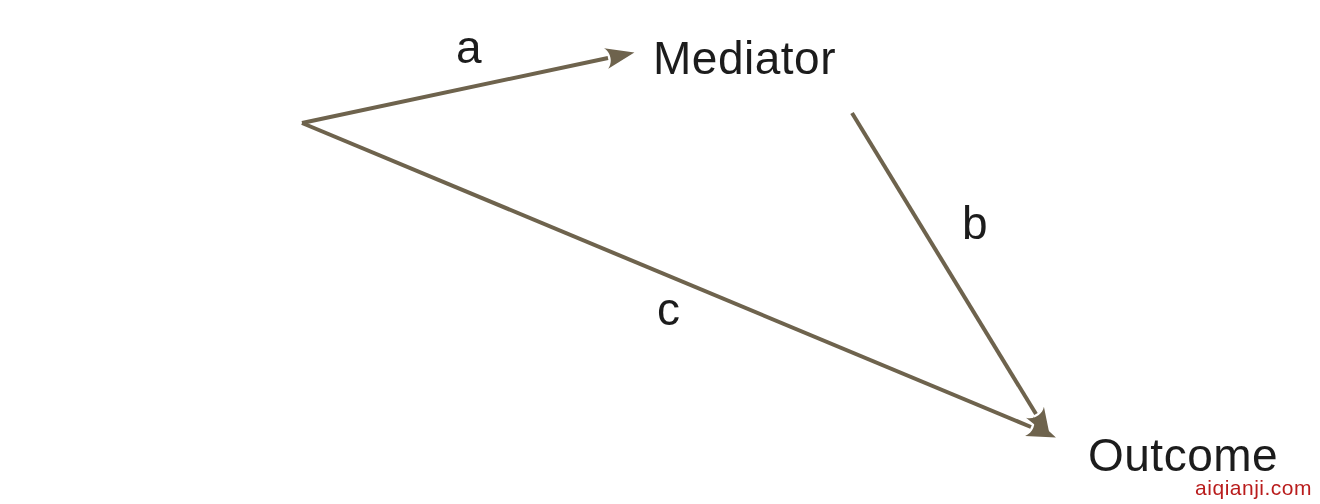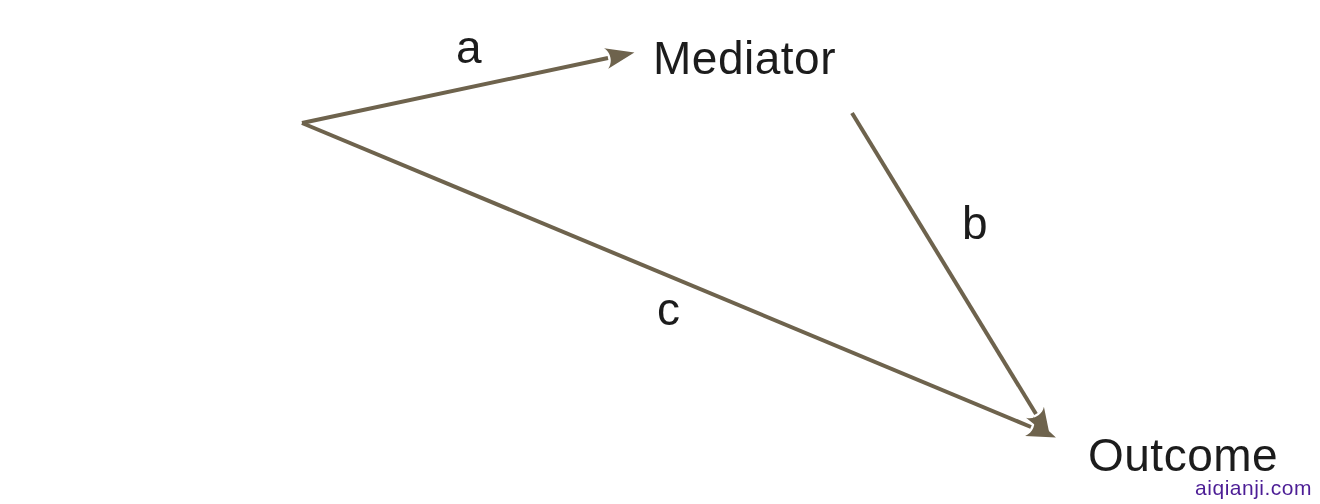--- a/index.html
+++ b/index.html
@@ -36,21 +36,21 @@
     line-height: 1;
     color: #1c1c1c;
     white-space: nowrap;
   }
   .watermark {
     position: absolute;
     right: 8px;
     bottom: 6px;
     font-size: 21px;
     line-height: 1;
-    color: #4c1d95;
+    color: #b91c1c;
     text-shadow: 1px 1px 1px #ffffff;
     letter-spacing: 0.5px;
   }
 </style>
 </head>
 <body>
 
 <div id="stage">
 
   <svg id="arrow-layer" viewBox="0 0 1320 504" xmlns="http://www.w3.org/2000/svg">

